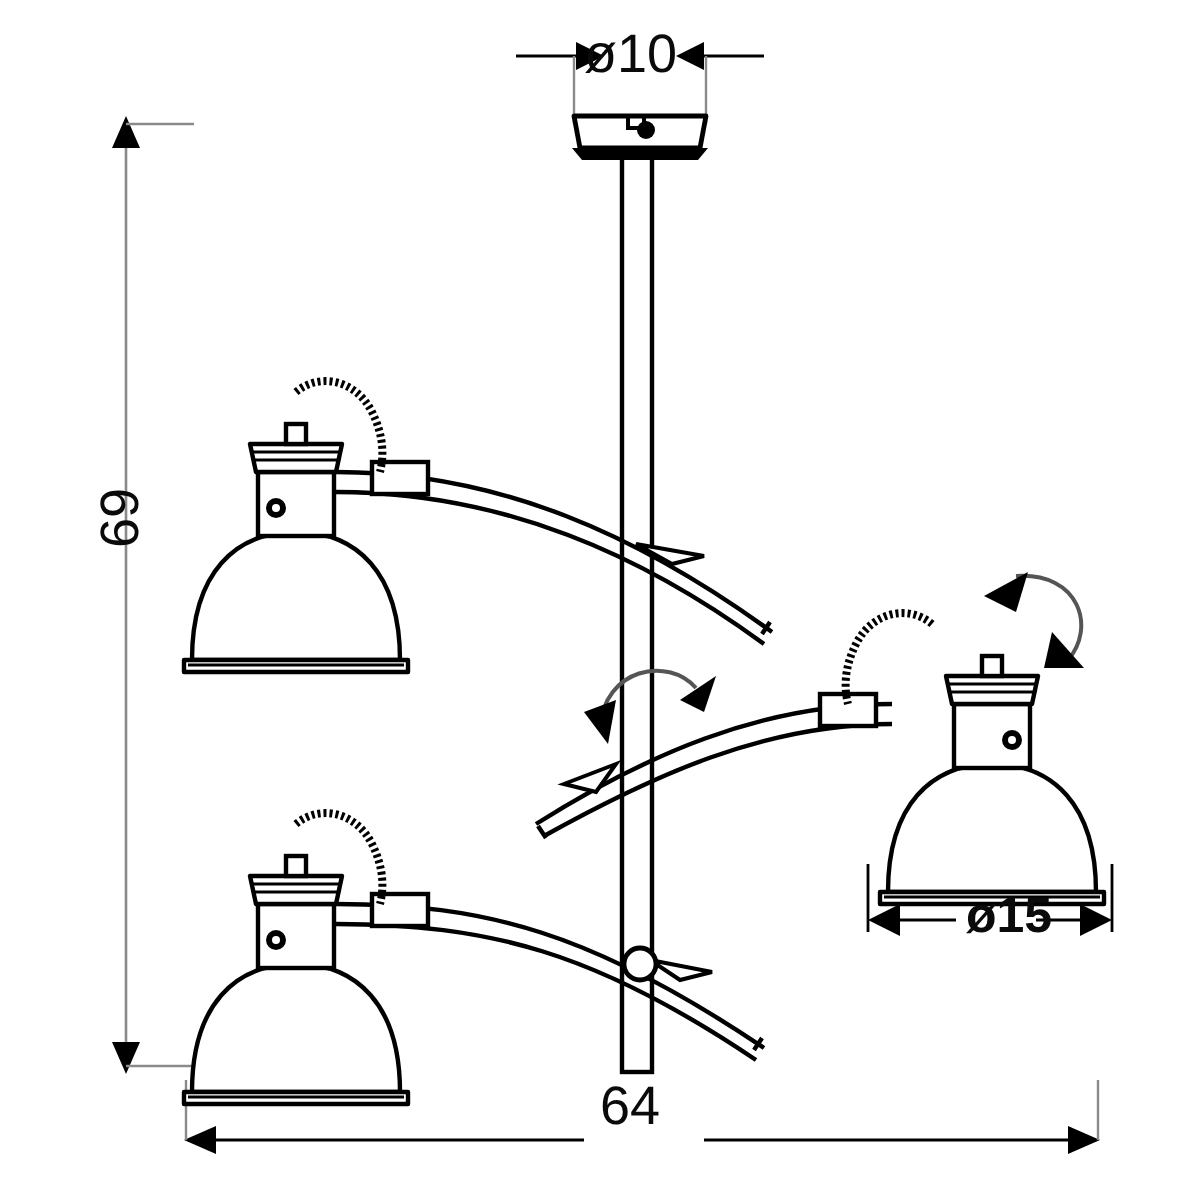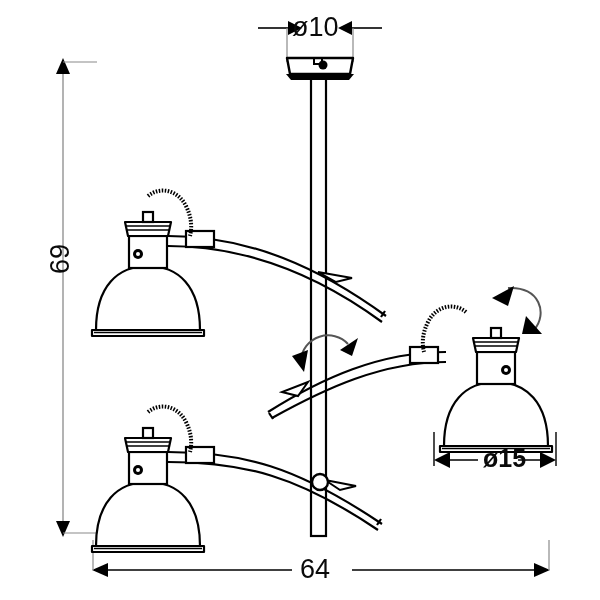--- a/index.html
+++ b/index.html
@@ -5,21 +5,21 @@
 <style>
   html,body{margin:0;padding:0;background:#ffffff;}
   body{width:600px;height:600px;overflow:hidden;
        font-family:"Liberation Sans",sans-serif;color:#000;}
   #stage{position:relative;width:484px;height:600px;background:#fff;}
   #stage svg{position:absolute;left:0;top:0;}
   .dimtext{position:absolute;font-family:"Liberation Sans",sans-serif;
            font-size:27px;font-weight:400;color:#0a0a0a;
            letter-spacing:0px;white-space:nowrap;line-height:1;}
   #dim-top-text{left:292px;top:14px;}
-  #dim-bottom-text{left:300px;top:556px;}
+  #dim-bottom-text{left:300px;top:540px;}
   #dim-right-text{left:483px;top:446px;font-size:25px;font-weight:bold;}
   #dim-left-text{left:47px;top:274px;font-size:27px;
                  transform:rotate(-90deg);transform-origin:left top;}
 </style>
 </head>
 <body>
 
 <div id="stage">
 
   <svg width="600" height="600" viewBox="0 0 600 600">

